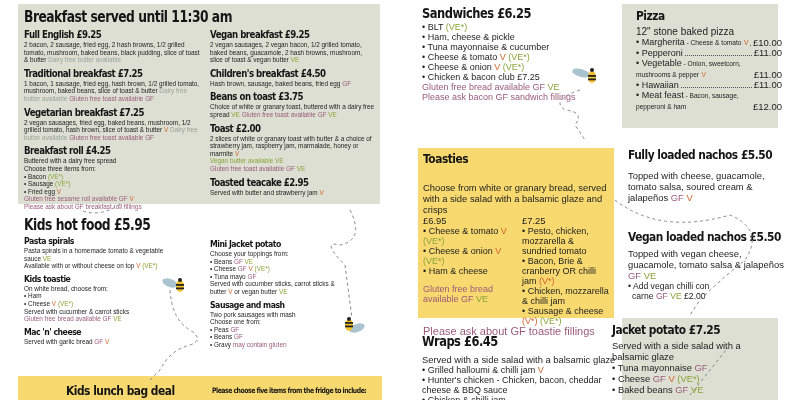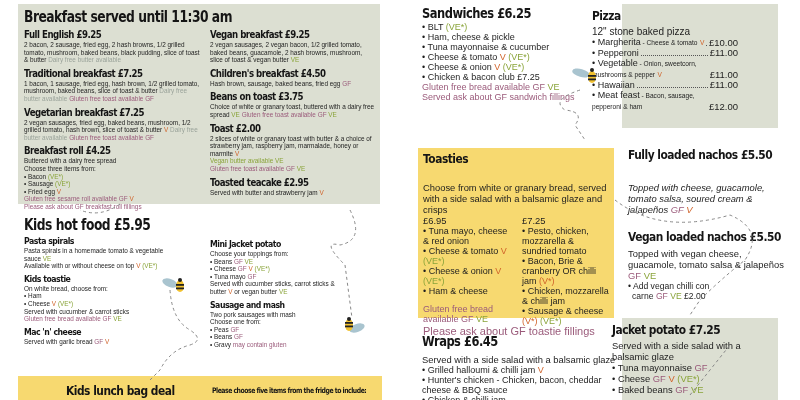--- a/index.html
+++ b/index.html
@@ -190,32 +190,31 @@
   <span class="head h1" style="font-size:14px;">Sandwiches £6.25</span>
   <ul class="bul t8" style="font-size:9px; line-height:10px;">
     <li><span>BLT</span> <span class="ve">(VE*)</span></li>
     <li>Ham, cheese &amp; pickle</li>
     <li>Tuna mayonnaise &amp; cucumber</li>
     <li><span>Cheese &amp; tomato</span> <span class="v">V</span> <span class="ve">(VE*)</span></li>
     <li><span>Cheese &amp; onion</span> <span class="v">V</span> <span class="ve">(VE*)</span></li>
     <li>Chicken &amp; bacon club £7.25</li>
   </ul>
   <div class="t8" style="font-size:9px; line-height:10px;"><span class="gf">Gluten free bread available GF</span> <span class="ve">VE</span></div>
-  <div class="t8 note" style="font-size:9px; line-height:10px;">Served ask about GF sandwich fillings</div>
+  <div class="t8 note" style="font-size:9px; line-height:10px;">Please ask bacon GF sandwich fillings</div>
 </div>
 
 <div class="panel-yellow" style="left:418px; top:148px; width:196px; height:170px;"></div>
 <div class="abs" style="left:423px; top:152px; width:188px;">
   <span class="head h2" style="font-size:13px;">Toasties</span>
   <div class="t9" style="margin-top:16px;">Choose from white or granary bread, served with a side salad with a balsamic glaze and crisps</div>
   <div style="display:flex; gap:8px;" class="t9">
     <div style="width:92px;">
       <div>£6.95</div>
       <ul class="bul t8" style="font-size:9px; line-height:10px;">
-        <li>Tuna mayo, cheese &amp; red onion</li>
         <li><span>Cheese &amp; tomato</span> <span class="v">V</span> <span class="ve">(VE*)</span></li>
         <li><span>Cheese &amp; onion</span> <span class="v">V</span> <span class="ve">(VE*)</span></li>
         <li>Ham &amp; cheese</li>
       </ul>
       <div class="t8" style="font-size:9px; line-height:10px; margin-top:8px;"><span class="gf">Gluten free bread available GF</span> <span class="ve">VE</span></div>
     </div>
     <div style="width:90px;">
       <div>£7.25</div>
       <ul class="bul t8" style="font-size:9px; line-height:10px;">
         <li>Pesto, chicken, mozzarella &amp; sundried tomato</li>
@@ -232,21 +231,21 @@
   <span class="head h1" style="font-size:14px;">Wraps £6.45</span>
   <div class="t9" style="margin-top:4px;">Served with a side salad with a balsamic glaze</div>
   <ul class="bul t8" style="font-size:9px; line-height:10px;">
     <li><span>Grilled halloumi &amp; chilli jam</span> <span class="v">V</span></li>
     <li>Hunter's chicken - Chicken, bacon, cheddar cheese &amp; BBQ sauce</li>
     <li>Chicken &amp; chilli jam</li>
   </ul>
 </div>
 
 <div class="panel-green" style="left:622px; top:4px; width:156px; height:124px;"></div>
-<div class="abs" style="left:592px; top:9px; width:146px;">
+<div class="abs" style="left:636px; top:9px; width:146px;">
   <span class="head h2" style="font-size:13px;">Pizza</span>
   <div class="t9" style="font-size:10px; margin-top:3px;">12" stone baked pizza</div>
   <div class="t8" style="font-size:9px; line-height:10px;">
     <div class="pz-row">
         <span>• <span>Margherita</span><span class="small"> - Cheese &amp; tomato</span> <span class="v small">V</span></span>
         <span class="dots"></span>
         <span class="pz-price">£10.00</span>
       </div>
     <div class="pz-row">
         <span>• <span>Pepperoni</span></span>
@@ -266,21 +265,21 @@
     <div class="pz-row">
         <span>• <span>Meat feast</span><span class="small"> - Bacon, sausage, pepperoni &amp; ham</span></span>
         <span class="dots"></span>
         <span class="pz-price">£12.00</span>
       </div>
   </div>
 </div>
 
 <div class="abs" style="left:628px; top:148px; width:160px;">
   <span class="head h2" style="font-size:13px;">Fully loaded nachos £5.50</span>
-  <div class="t9" style="margin-top:20px;font-style:italic;"><span>Topped with cheese, guacamole, tomato salsa, soured cream &amp; jalapeños</span> <span class="gf">GF</span> <span class="v">V</span></div>
+  <div class="t9" style="margin-top:8px;"><span>Topped with cheese, guacamole, tomato salsa, soured cream &amp; jalapeños</span> <span class="gf">GF</span> <span class="v">V</span></div>
 </div>
 
 <div class="abs" style="left:628px; top:230px; width:160px;">
   <span class="head h2" style="font-size:13px;">Vegan loaded nachos £5.50</span>
   <div class="t9" style="margin-top:4px;"><span>Topped with vegan cheese, guacamole, tomato salsa &amp; jalapeños</span> <span class="gf">GF</span> <span class="ve">VE</span></div>
   <div class="t8" style="font-size:8.6px; width:100px; padding-left:4px; text-indent:-4px;">• <span>Add vegan chilli con carne</span> <span class="gf">GF</span> <span class="ve">VE</span> <span>£2.00</span></div>
 </div>
 
 <div class="panel-green" style="left:622px; top:318px; width:156px; height:90px;"></div>
 <div class="abs" style="left:612px; top:323px; width:150px;">

